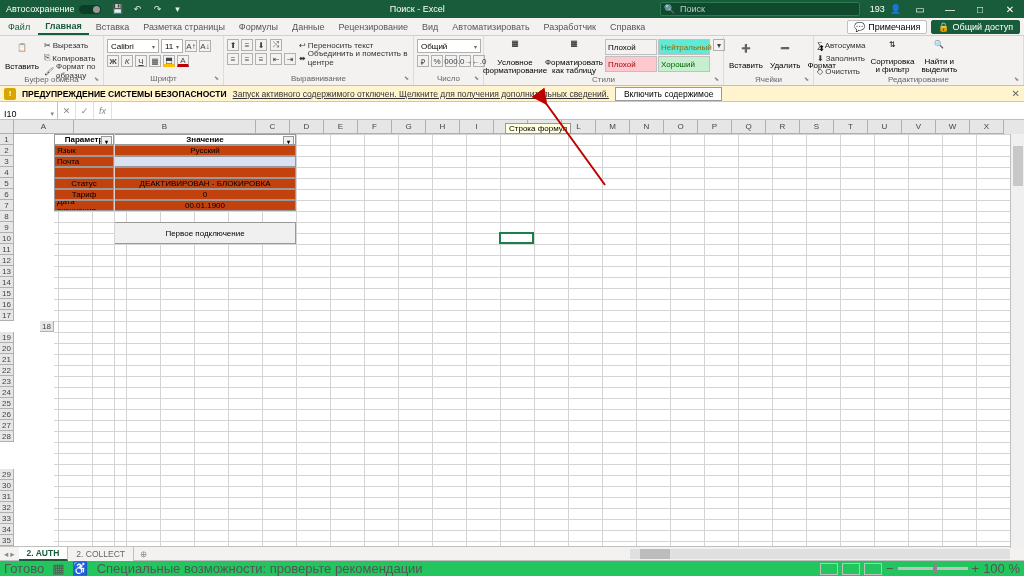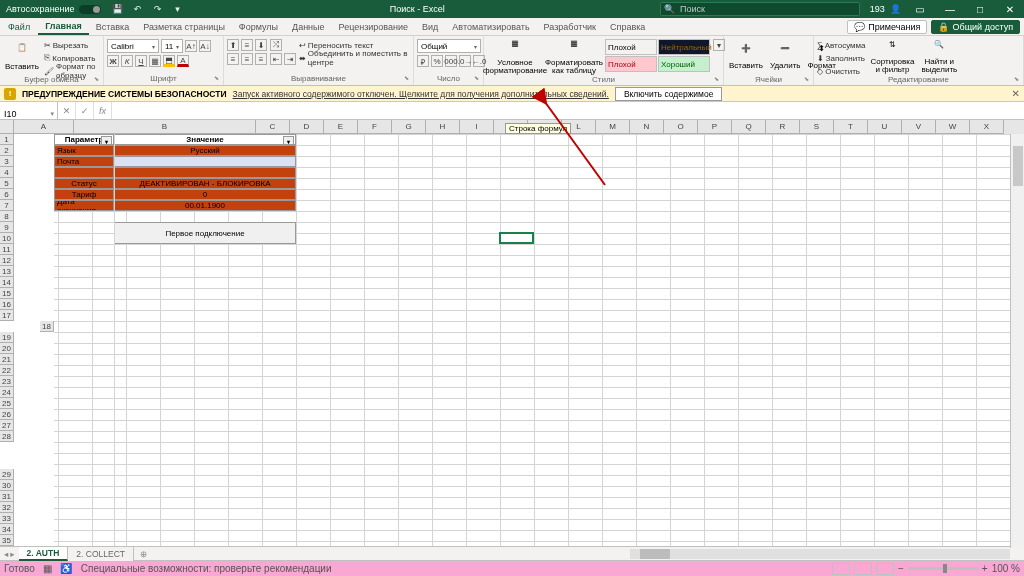--- a/index.html
+++ b/index.html
@@ -87,21 +87,21 @@
 
 .sheettabs { height: 14px; background: #f3f2f1; border-top: 1px solid #c0c0c0; display: flex; align-items: center; font-size: 8.5px; }
 .sheetnav { display: flex; gap: 2px; padding: 0 4px; color: #888; }
 .sheettab { padding: 0 8px; height: 14px; display: flex; align-items: center; border-right: 1px solid #c0c0c0; background: #fff; color: #185c3b; font-weight: 600; border-bottom: 2px solid #185c3b; }
 .sheettab.inactive { background: #f3f2f1; color: #666; font-weight: normal; border-bottom: none; }
 .addsheet { padding: 0 6px; color: #888; }
 .hscroll { margin-left: auto; width: 380px; height: 10px; background: #e0e0e0; position: relative; margin-right: 14px; }
 .hscroll::before { content: ""; position: absolute; left: 10px; width: 30px; height: 100%; background: #bcbcbc; }
 
 
-.statusbar { height: 16px; background: #f9a8d4; border-top: 1px solid #c0c0c0; display: flex; align-items: center; font-size: 10px; padding: 0 4px; gap: 8px; color: #555; }
+.statusbar { height: 16px; background: #22c55e; border-top: 1px solid #c0c0c0; display: flex; align-items: center; font-size: 13px; padding: 0 4px; gap: 8px; color: #555; }
 .statusbar .right { margin-left: auto; display: flex; align-items: center; gap: 4px; }
 .viewbtn { width: 18px; height: 12px; border: 1px solid #c0c0c0; }
 .zoom-slider { width: 70px; height: 3px; background: #c0c0c0; position: relative; }
 .zoom-slider::after { content: ""; position: absolute; left: 50%; top: -3px; width: 4px; height: 9px; background: #888; }
 
 
 .vscroll { position: absolute; right: 0; top: 134px; width: 14px; height: 414px; background: #f0f0f0; border-left: 1px solid #c0c0c0; }
 .vscroll::before { content: ""; position: absolute; top: 12px; left: 2px; width: 10px; height: 40px; background: #c8c8c8; }
 </style>
 </head>
@@ -263,21 +263,21 @@
 форматирование</span>
         </div>
       <div class="bigbtn" style="width:56px">
           <span class="ico-lg">▦</span>
           <span style="white-space:pre-line">Форматировать
 как таблицу</span>
         </div>
       <div class="style-gallery">
         <div class="style-row">
           <div class="style-cell">Плохой</div>
-          <div class="style-cell" style="background:#0f172a;color:#9c6500">Нейтральный</div>
+          <div class="style-cell" style="background:#5eead4;color:#9c6500">Нейтральный</div>
         </div>
         <div class="style-row">
           <div class="style-cell" style="background:#ffc7ce;color:#9c0006">Плохой</div>
           <div class="style-cell" style="background:#c6efce;color:#006100">Хороший</div>
         </div>
       </div>
       <div class="col" style="justify-content:center">
           <div class="sq">▾</div>
         </div>
     </div>

